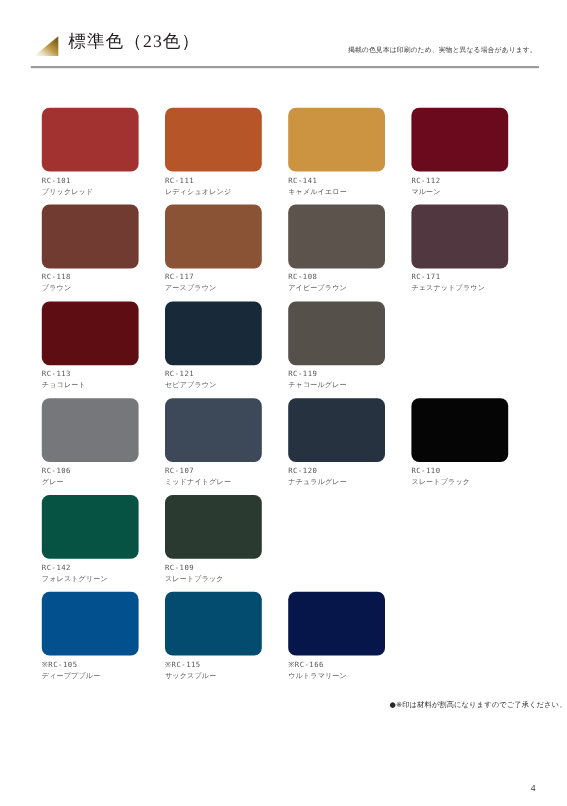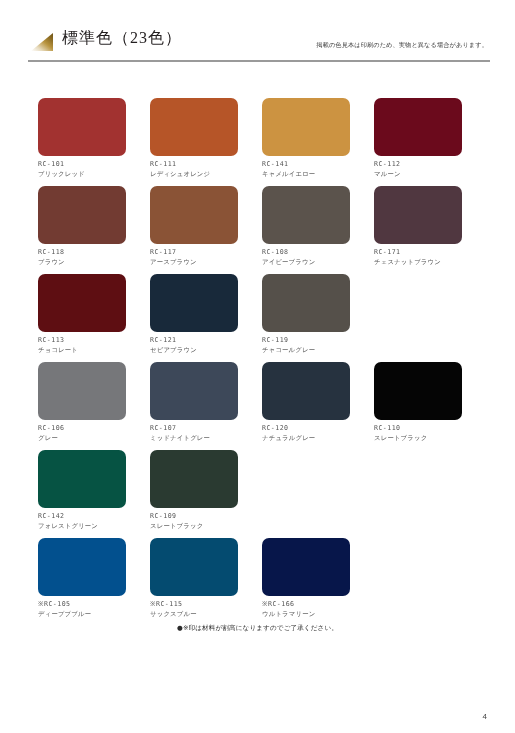--- a/index.html
+++ b/index.html
@@ -107,23 +107,23 @@
     letter-spacing: 0.15px;
     line-height: 10px;
     white-space: nowrap;
     font-family: "DejaVu Sans", "Liberation Sans", sans-serif;
   }
 
   
   .footnote {
     position: absolute;
     left: 0;
-    top: 624px;
+    top: 637px;
     width: 515px;
-    text-align: center;
+    text-align: right;
     font-size: 6.6px;
     color: #2b2b2b;
     letter-spacing: 0.1px;
     font-family: "DejaVu Sans", "Liberation Sans", sans-serif;
   }
 
   
   .page-number {
     position: absolute;
     right: 28px;

